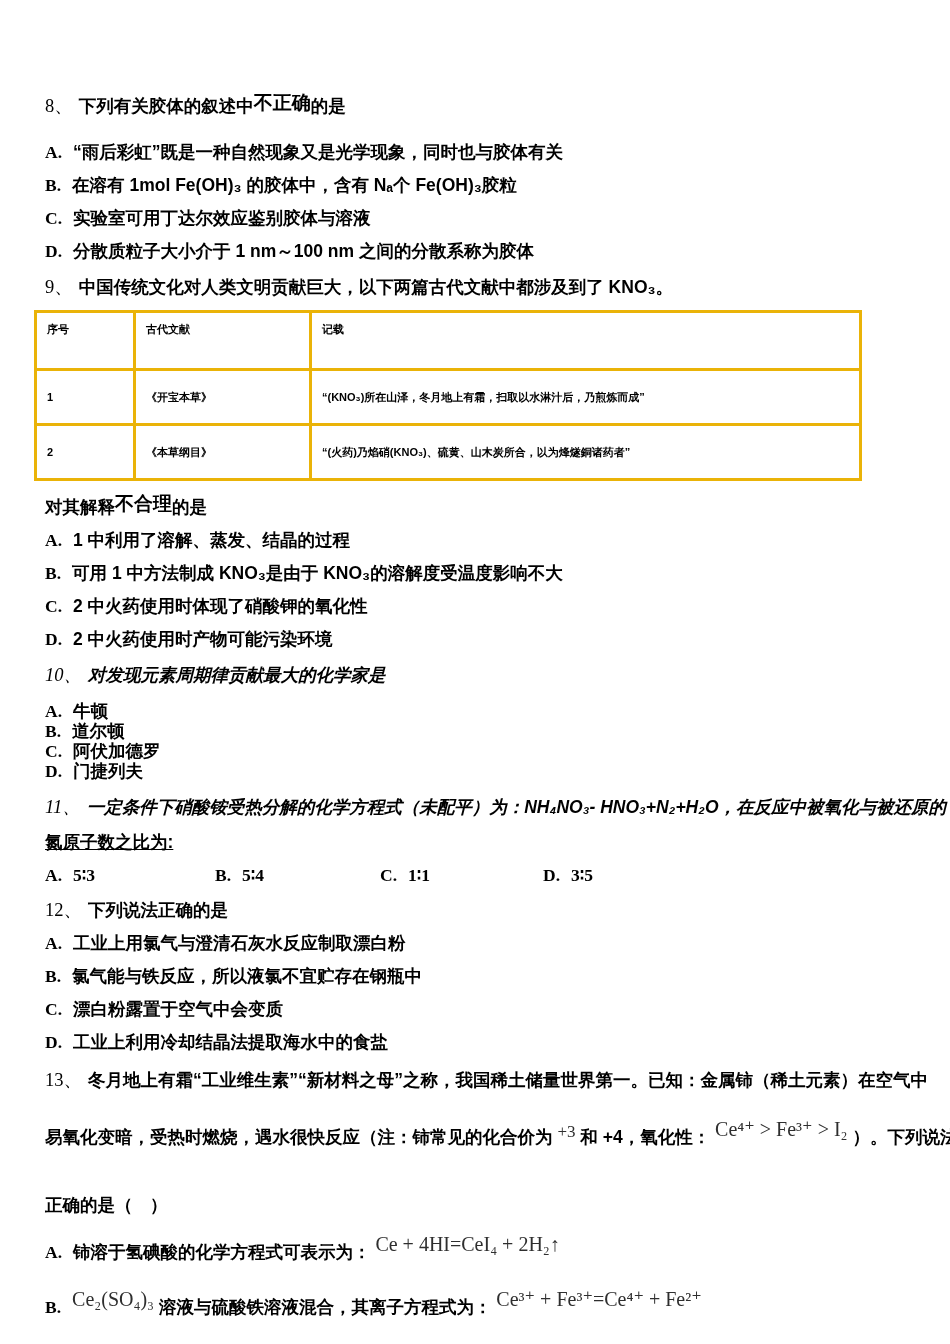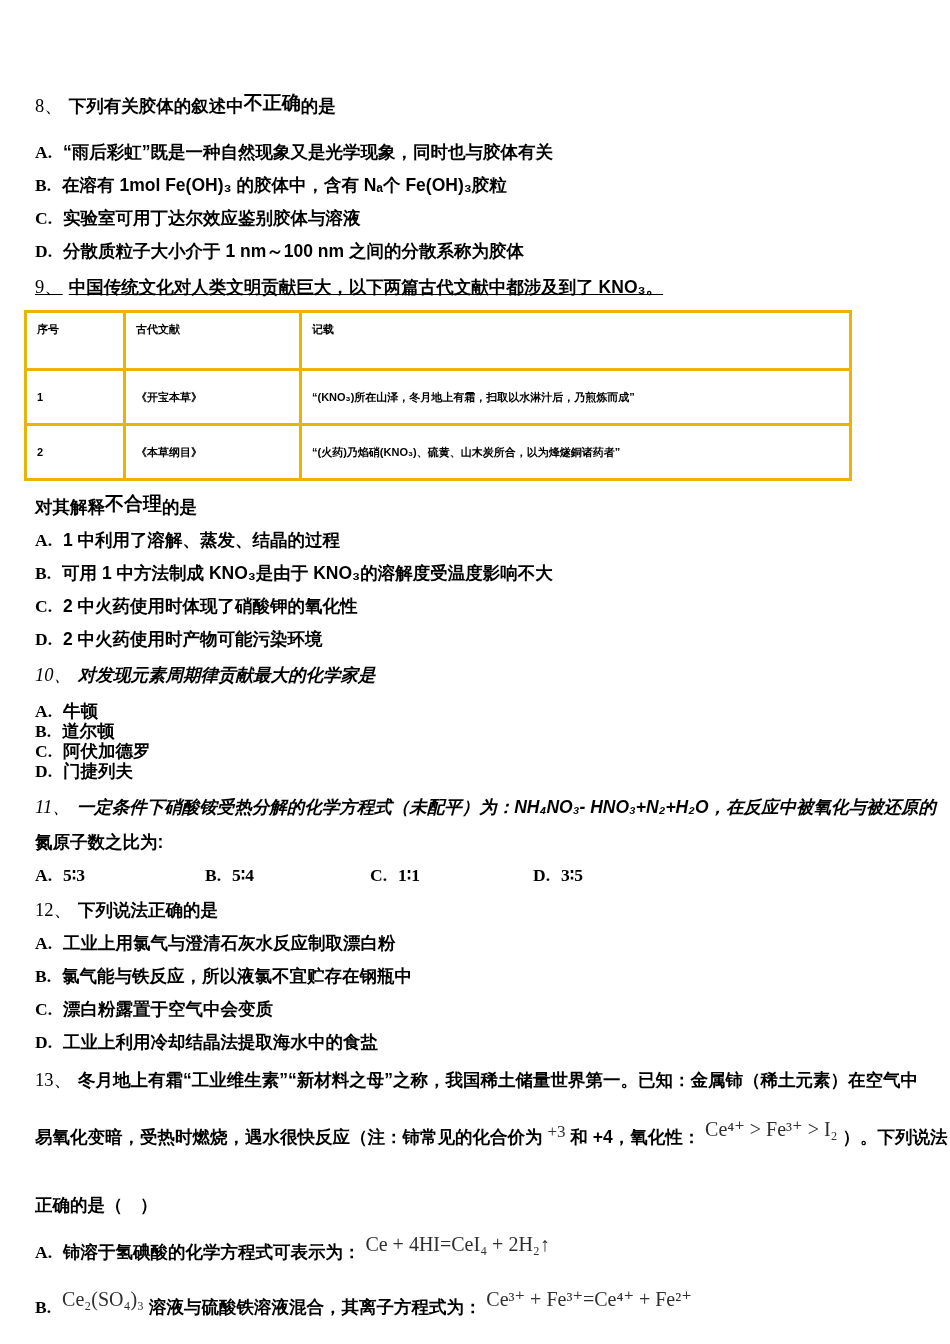--- a/index.html
+++ b/index.html
@@ -1,20 +1,20 @@
 <!DOCTYPE html>
 <html><head>
 <meta charset="utf-8">
 <style>
   html,body { margin:0; padding:0; background:#ffffff; }
   body {
     width:950px; height:1344px; overflow:hidden; color:#000;
     font-family:"Liberation Sans","DejaVu Sans",sans-serif;
   }
-  .page { padding:96px 40px 0 35px; font-weight:bold; font-size:17.5px; }
+  .page { padding:96px 40px 0 45px; font-weight:bold; font-size:17.5px; }
   .line { line-height:20px; margin-bottom:13px; white-space:nowrap; }
   .stem { margin-bottom:26px; }
   .qnum {
     font-family:"Liberation Serif","DejaVu Serif",serif;
     font-weight:normal; font-size:18.5px; margin-right:6px;
   }
   .opt-label {
     font-family:"Liberation Serif","DejaVu Serif",serif;
     font-weight:bold; margin-right:11px;
   }
@@ -65,21 +65,21 @@
   <div class="line">
     <span class="opt-label">B.</span><span>在溶有 1mol Fe(OH)₃ 的胶体中，含有 Nₐ个 Fe(OH)₃胶粒</span>
   </div>
   <div class="line">
     <span class="opt-label">C.</span><span>实验室可用丁达尔效应鉴别胶体与溶液</span>
   </div>
   <div class="line">
     <span class="opt-label">D.</span><span>分散质粒子大小介于 1 nm～100 nm 之间的分散系称为胶体</span>
   </div>
 
-  <div class="line" style="margin-top:16px;text-decoration:underline;">
+  <div class="line" style="margin-top:16px;">
     <span class="qnum">9、</span><span>中国传统文化对人类文明贡献巨大，以下两篇古代文献中都涉及到了 KNO₃。</span>
   </div>
 
   <table class="lit-table">
     <tbody>
         <tr>
       <th class="col-1">序号</th>
       <th class="col-2">古代文献</th>
       <th>记载</th>
     </tr>
@@ -118,21 +118,21 @@
   <div class="opt-row" style="margin-top:16px;flex-direction:column;">
     <span class="cellA"><span class="opt-label">A.</span><span>牛顿</span></span>
     <span class="cellB"><span class="opt-label">B.</span><span>道尔顿</span></span>
     <span class="cellC"><span class="opt-label">C.</span><span>阿伏加德罗</span></span>
     <span><span class="opt-label">D.</span><span>门捷列夫</span></span>
   </div>
 
   <div class="line" style="margin-top:16px;font-style:italic;">
     <span class="qnum">11、</span><span>一定条件下硝酸铵受热分解的化学方程式（未配平）为：NH₄NO₃- HNO₃+N₂+H₂O，在反应中被氧化与被还原的</span>
   </div>
-  <div class="line" style="margin-top:15px;">
+  <div class="line" style="margin-top:15px;text-decoration:underline;">
     <span>氮原子数之比为:</span>
   </div>
   <div class="opt-row" style="margin-top:4px;">
     <span class="rcellA"><span class="opt-label">A.</span><span class="bold-serif">5∶3</span></span>
     <span class="rcellB"><span class="opt-label">B.</span><span class="bold-serif">5∶4</span></span>
     <span class="rcellC"><span class="opt-label">C.</span><span class="bold-serif">1∶1</span></span>
     <span><span class="opt-label">D.</span><span class="bold-serif">3∶5</span></span>
   </div>
 
   <div class="line" style="margin-top:15px;">

